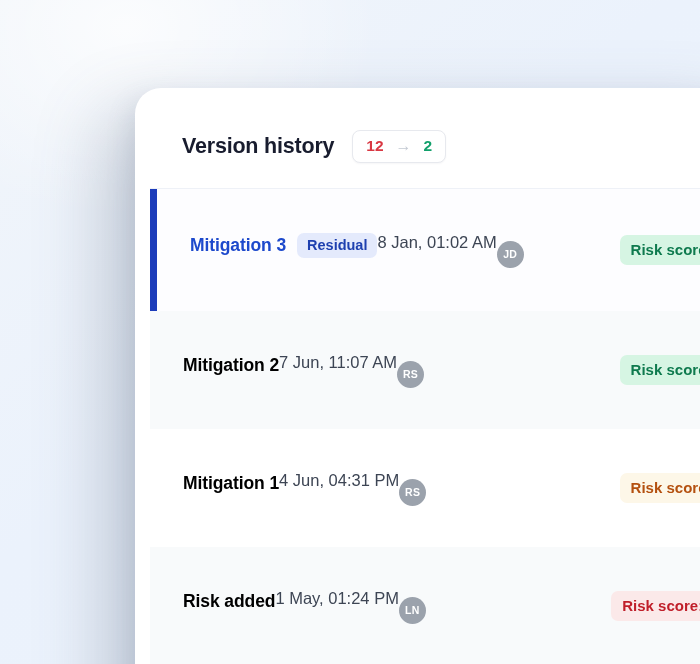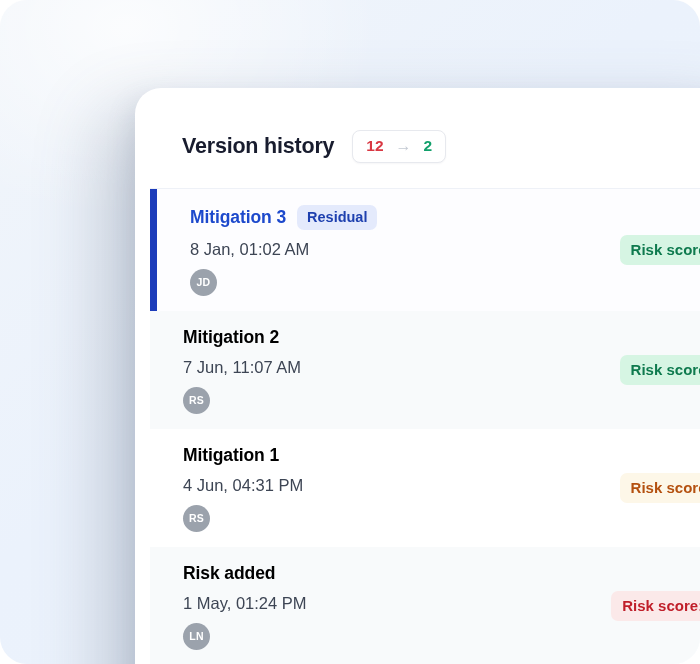--- a/index.html
+++ b/index.html
@@ -6,21 +6,20 @@
   html,body { width:700px; height:664px; }
   body {
     font-family:"Liberation Sans","DejaVu Sans",sans-serif;
     overflow:hidden;
   }
   .stage {
     position:relative; width:700px; height:664px; overflow:hidden;
     background:
       radial-gradient(420px 320px at 18% 4%, rgba(255,255,255,.75), rgba(255,255,255,0) 60%),
       linear-gradient(140deg,#f1f5fa 0%, #ebf2fc 45%, #ecf3fc 100%);
-    border-radius: 27px;
   }
   .card {
     position:absolute; left:135px; top:88px; right:-60px; bottom:-60px;
     background:#ffffff;
     border-top-left-radius:26px;
     box-shadow:
       -30px 26px 70px rgba(88,102,126,0.30),
       -8px 8px 22px rgba(110,122,145,0.12);
   }
   .card-header {
@@ -53,36 +52,36 @@
   .row.selected {
     height:123px; padding-left:33px; background:#fdfdff;
     border-top:1px solid #eef1f7;
   }
   .selected-bar {
     position:absolute; left:0; top:0; bottom:0; width:7px;
     background:#1c3cba;
   }
   .row.selected .left-stack { margin-left:7px; }
 
-  .left-stack { display:flex; flex-direction:column; justify-content:center; }
+  .left-stack { display:flex; flex-direction:row; justify-content:center; }
   .title-line { display:flex; align-items:center; gap:11px; margin-bottom:10px; }
   .row-title { font-size:17.5px; font-weight:700; color:#000000; letter-spacing:-0.1px; }
   .row.selected .row-title { color:#1d49cc; }
   .type-chip {
     display:inline-block; padding:4px 10px 5px; border-radius:7px;
     font-size:14.5px; font-weight:700;text-align:center;
   }
   .type-chip.residual { background:#e4eafc; color:#1e40af; }
   .type-chip.inherent { background:#e5e7ea; color:#23293a; }
   .row-date { font-size:16.5px; color:#3d4554; margin-bottom:10px; }
   .avatar {
     width:27px; height:27px; border-radius:50%;
     background:#9ba2ac; color:#ffffff;
     display:flex; align-items:center; justify-content:center;
-    font-size:10.5px; font-weight:700; letter-spacing:0.3px;
+    font-size:10.5px; font-weight:700; letter-spacing:0.3px;margin-top:8px;
   }
   .risk-badge {
     flex:none; padding:6px 11px 7px; border-radius:7px;
     font-size:15px; font-weight:700; white-space:nowrap;
   }
   .risk-badge.low    { background:#d6f5e3; color:#0e7a4e; }
   .risk-badge.medium { background:#fdf7e8; color:#b4500f; }
   .risk-badge.high   { background:#fbe9e9; color:#c01f2a; }
 </style>
 </head>

